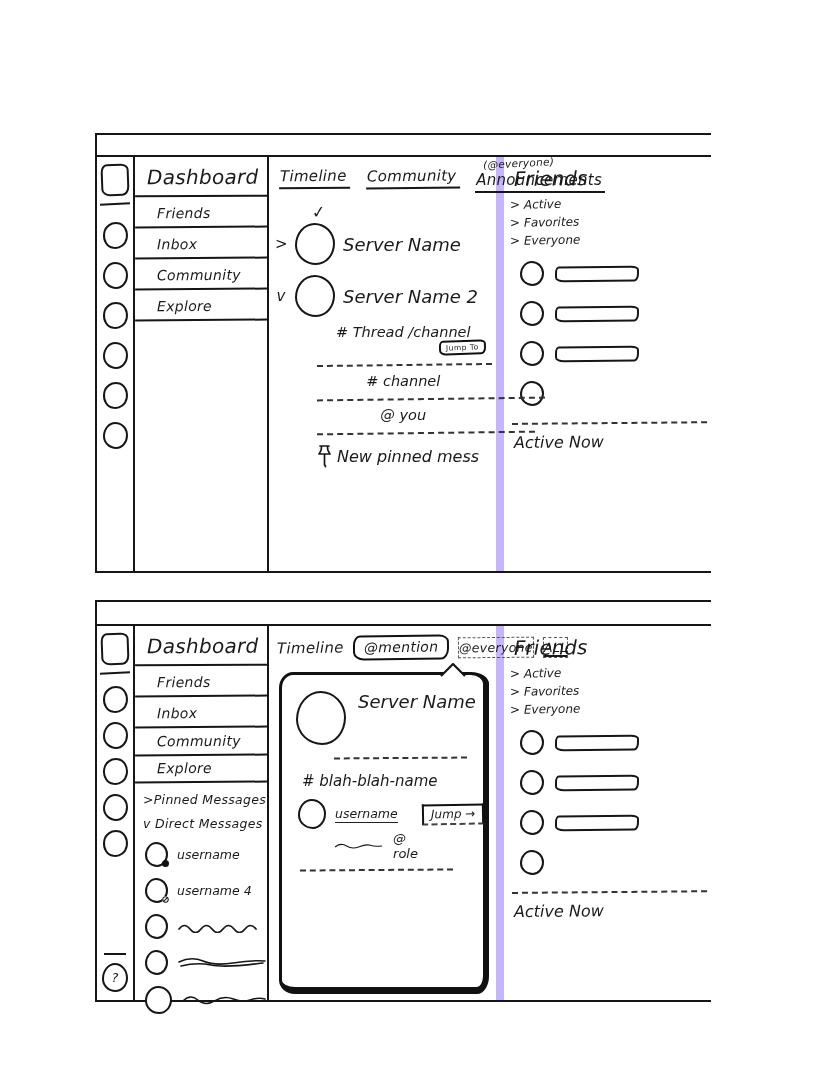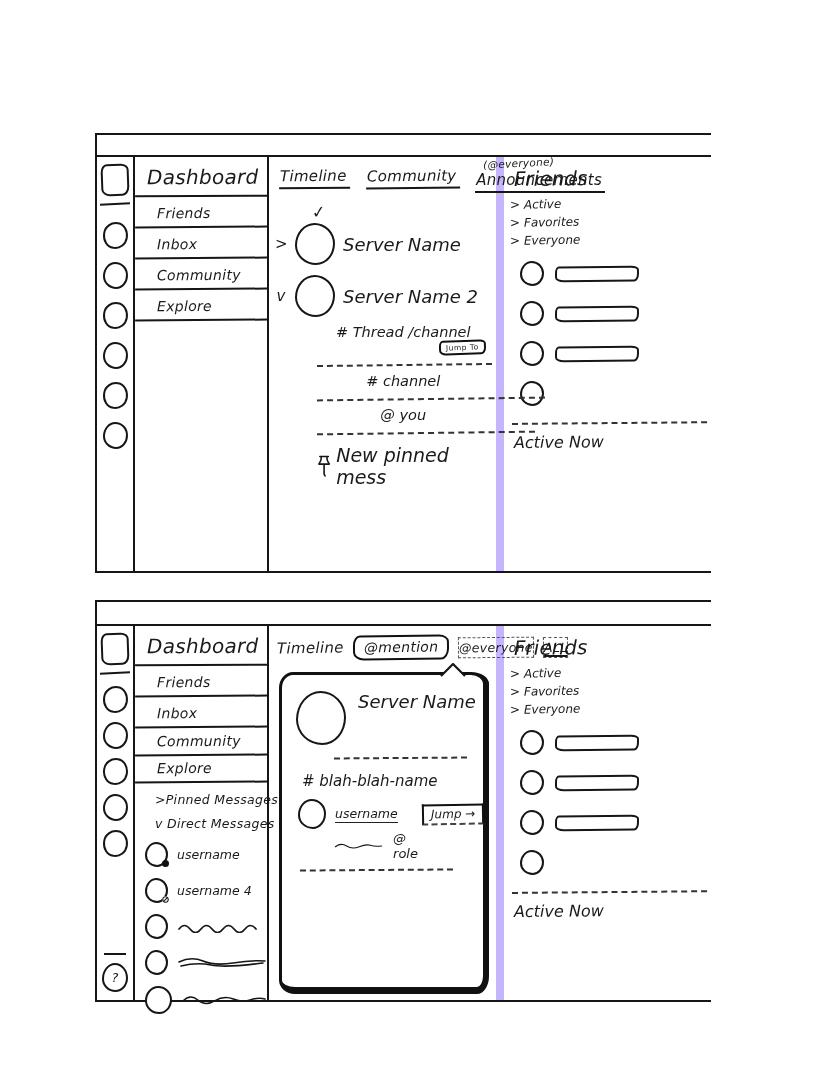--- a/index.html
+++ b/index.html
@@ -17,21 +17,21 @@
   .circ{border:2px solid #161616;border-radius:49% 51% 47% 53%/53% 49% 51% 47%;background:#fff;flex:0 0 auto;}
   .rail .circ{width:21px;height:23px;margin-top:13px;}
   .rail .circ:nth-child(odd){transform:rotate(8deg);border-radius:53% 47% 51% 49%/47% 53% 49% 51%;}
   .help-wrap{margin-top:auto;display:flex;flex-direction:column;align-items:center;padding-bottom:8px;}
   .help-line{width:22px;border-top:2px solid #161616;margin-bottom:8px;}
   .help-circ{width:22px;height:25px;border:2px solid #161616;border-radius:50% 50% 48% 52%/55% 52% 48% 45%;
              display:flex;align-items:center;justify-content:center;font-size:13px;font-style:italic;}
   .side{width:132px;border-right:2px solid #161616;flex:0 0 auto;}
   .side-title{font-size:20px;padding:8px 0 6px 12px;border-bottom:2px solid #161616;transform:rotate(-.3deg);}
   .side-item{font-size:14px;padding:8px 0 5px 22px;border-bottom:2px solid #161616;transform:rotate(-.4deg);}
-  .side-plain{font-size:12.5px;padding:9px 0 0 20px;white-space:nowrap;}
+  .side-plain{font-size:12.5px;padding:9px 0 0 8px;white-space:nowrap;}
   .user-row{display:flex;align-items:center;gap:9px;margin:11px 0 0 10px;}
   .user-row .circ{width:19px;height:21px;position:relative;}
   .status-dot{position:absolute;right:-3px;bottom:-2px;width:7px;height:7px;border-radius:50%;background:#111;}
   .user-name{font-size:12.5px;font-style:italic;}
   .main{flex:1;border-right:8px solid #c4b5fd;position:relative;min-width:0;}
   .tabs{display:flex;align-items:flex-end;gap:16px;padding:10px 6px 0 10px;}
   .tab{font-size:15px;border-bottom:2px solid #161616;padding:0 3px 2px 1px;transform:rotate(-.6deg);white-space:nowrap;}
   .tab-wrap{position:relative;}
   .tab-note{position:absolute;top:-13px;left:8px;font-size:10.5px;white-space:nowrap;transform:rotate(-3deg);}
   .tabs2{display:flex;align-items:center;gap:9px;padding:9px 4px 0 8px;}
@@ -42,21 +42,21 @@
   .tab-dash .uline{border-bottom:2px solid #161616;}
   .check{font-size:17px;margin:4px 0 0 42px;transform:rotate(-6deg);}
   .server-row{display:flex;align-items:center;gap:8px;margin:10px 0 0 6px;}
   .chev{font-size:15px;font-style:italic;width:12px;text-align:center;}
   .server-row .circ{width:36px;height:38px;}
   .server-name{font-size:18px;font-style:italic;white-space:nowrap;}
   .chan-row{display:flex;align-items:center;margin:7px 10px 0 52px;font-size:14.5px;font-style:italic;white-space:nowrap;flex-direction:column;}
   .mini-btn{margin-left:auto;font-size:7.5px;border:2px solid #111;border-radius:4px 6px 5px 7px/6px 4px 7px 5px;
             padding:1px 5px;transform:rotate(-2deg);font-style:normal;letter-spacing:.5px;}
   .dash{border-top:2.2px dashed #333;margin:9px 0 0 48px;transform:rotate(-.7deg);}
-  .pin-row{display:flex;align-items:center;gap:5px;margin:10px 0 0 48px;font-size:19px;font-style:italic;}
+  .pin-row{display:flex;align-items:center;gap:5px;margin:10px 0 0 48px;font-size:16px;font-style:italic;}
   .right{flex:1;min-width:0;}
   .right-title{font-size:20px;font-style:italic;padding:9px 0 2px 10px;transform:rotate(-.5deg);}
   .group{font-size:12px;font-style:italic;padding:4px 0 0 6px;transform:rotate(-1deg);white-space:nowrap;}
   .member-row{display:flex;align-items:center;gap:11px;margin:15px 0 0 16px;}
   .member-row .circ{width:20px;height:21px;}
   .bar{width:80px;height:12px;border:2px solid #161616;border-radius:4px 8px 5px 9px/7px 4px 8px 5px;transform:rotate(-.6deg);}
   .right-dash{border-top:2.2px dashed #333;margin:16px 4px 0 8px;transform:rotate(-.5deg);}
   .active-now{font-size:16px;font-style:italic;padding:8px 0 0 10px;transform:rotate(-.6deg);}
   .card{position:relative;margin:12px 7px 0 10px;height:312px;border:3px solid #111;
         border-right-width:6px;border-bottom-width:7px;

